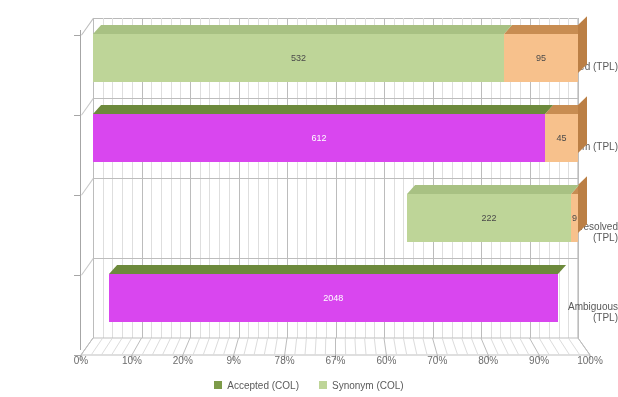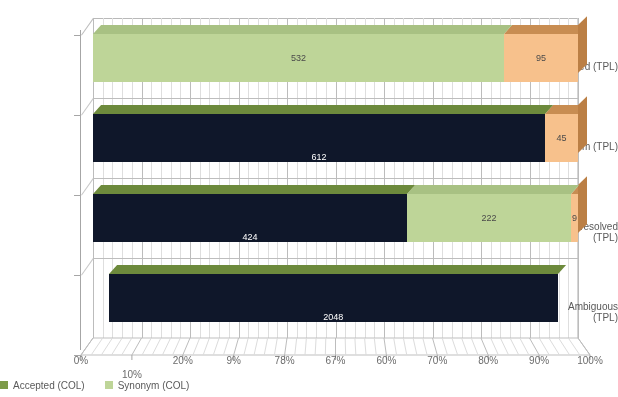--- a/index.html
+++ b/index.html
@@ -44,21 +44,21 @@
     position:absolute;left:0;top:-9px;width:100%;height:9px;
     transform:skewX(-42deg);transform-origin:bottom left;
   }
   
   .seg .rightface{
     position:absolute;right:-9px;top:-9px;width:9px;height:48px;
     transform:skewY(-44deg);transform-origin:top left;
   }
 
   
-  .c-accepted{background:#0f172a;align-items:flex-end;}
+  .c-accepted{background:#d946ef;}
   .c-accepted .topface{background:#6d8a3c;}
   .c-synonym{background:#bed598;}
   .c-synonym .topface{background:#a8c183;}
   .c-synonym .rightface{background:#97b072;}
   .c-ambiguous{background:#f7c18c;}
   .c-ambiguous .topface{background:#c88d52;}
   .c-ambiguous .rightface{background:#bb7f45;}
 
   .lbl-dark{color:#ffffff;}
   .lbl-light{color:#4a4a4a;}
@@ -69,21 +69,21 @@
     font-size:10px;color:#595959;line-height:1.1;
   }
 
   
   .xlabels{position:absolute;left:0;top:355px;width:618px;height:14px;}
   .xlab{position:absolute;font-size:10px;color:#6b6b6b;text-align:center;width:40px;}
 
   
   .legend{
     position:absolute;left:0;top:378px;width:618px;height:14px;
-    display:flex;align-items:center;justify-content:flex-start;gap:20px;
+    display:flex;align-items:center;justify-content:center;gap:20px;
     font-size:10px;color:#5a5a5a;
   }
   .leg-item{display:flex;align-items:center;gap:5px;}
   .swatch{width:8px;height:8px;display:inline-block;}
 </style>
 </head>
 <body>
 
 <div id="chart-root">
 
@@ -251,45 +251,41 @@
           <div class="topface"></div>
           <span class="val lbl-dark">612</span>
         </div>
         <div class="seg c-ambiguous" style="left: 452.02px; width: 32.98px; z-index: 9;">
           <div class="topface"></div>
           <div class="rightface"></div>
           <span class="val lbl-light">45</span>
         </div>
       </div>
       <div class="bar-row" style="left: 93px; top: 194px; width: 485px;">
-        <div class="seg c-accepted" style="left: 0px; width: 313.795px; z-index: 10;">
-          <div class="topface"></div>
-          <span class="val lbl-dark">424</span>
-        </div>
         <div class="seg c-synonym" style="left: 313.795px; width: 164.415px; z-index: 9;">
           <div class="topface"></div>
           <span class="val lbl-light">222</span>
         </div>
         <div class="seg c-ambiguous" style="left: 478.21px; width: 6.79px; z-index: 8;">
           <div class="topface"></div>
           <div class="rightface"></div>
           <span class="val lbl-light">9</span>
         </div>
       </div>
       <div class="bar-row" style="left: 93px; top: 274px; width: 485px;">
         <div class="seg c-accepted" style="left: 16px; width: 448.625px; z-index: 10;">
           <div class="topface"></div>
           <span class="val lbl-dark">2048</span>
         </div>
       </div>
     </div>
 
   <div class="xlabels" id="xlabels">
       <div class="xlab" style="left: 61px;">0%</div>
-      <div class="xlab" style="left: 111.9px; margin-top: 14px;">10%</div>
+      <div class="xlab" style="left: 111.9px;">10%</div>
       <div class="xlab" style="left: 162.8px;">20%</div>
       <div class="xlab" style="left: 213.7px;">9%</div>
       <div class="xlab" style="left: 264.6px;">78%</div>
       <div class="xlab" style="left: 315.5px;">67%</div>
       <div class="xlab" style="left: 366.4px;">60%</div>
       <div class="xlab" style="left: 417.3px;">70%</div>
       <div class="xlab" style="left: 468.2px;">80%</div>
       <div class="xlab" style="left: 519.1px;">90%</div>
       <div class="xlab" style="left: 570px;">100%</div>
     </div>

